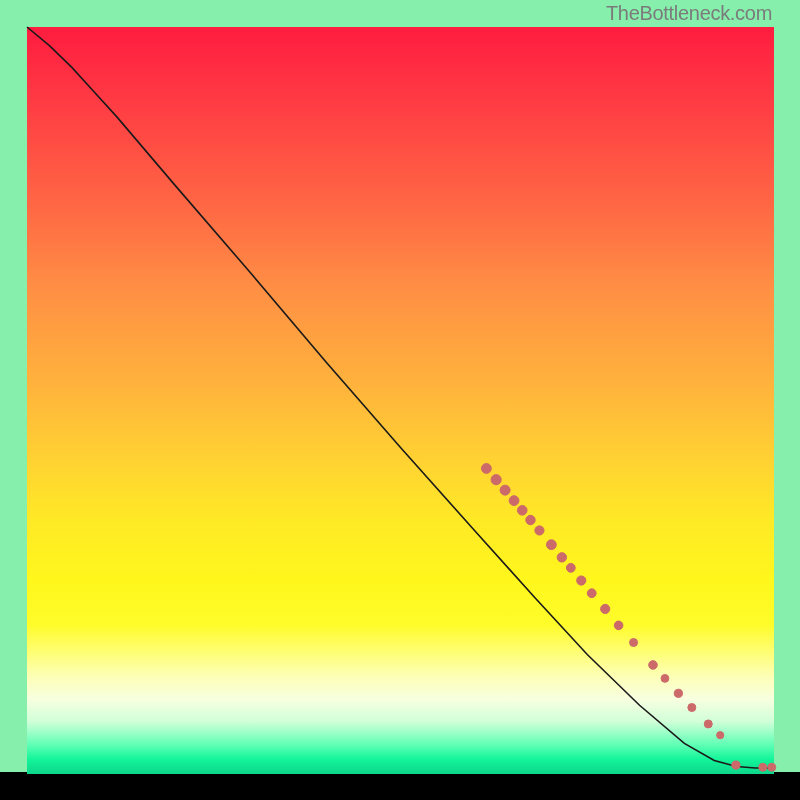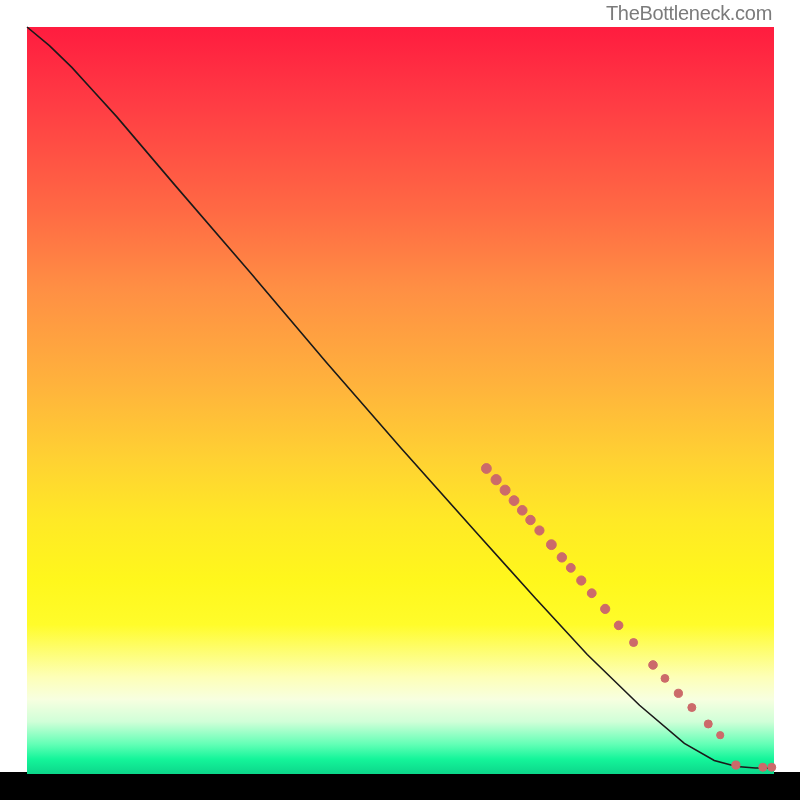--- a/index.html
+++ b/index.html
@@ -8,21 +8,21 @@
     width: 800px;
     height: 800px;
     background: #000;
     font-family: Arial, Helvetica, sans-serif;
     overflow: hidden;
   }
   .frame {
     position: relative;
     width: 800px;
     height: 772px;
-    background: #ffffff;
+    background: #86efac;
   }
   
   .watermark {
     position: absolute;
     top: 2px;
     right: 28px;
     color: #7b7b7b;
     font-size: 20px;
     font-weight: 500;
     letter-spacing: -0.3px;

